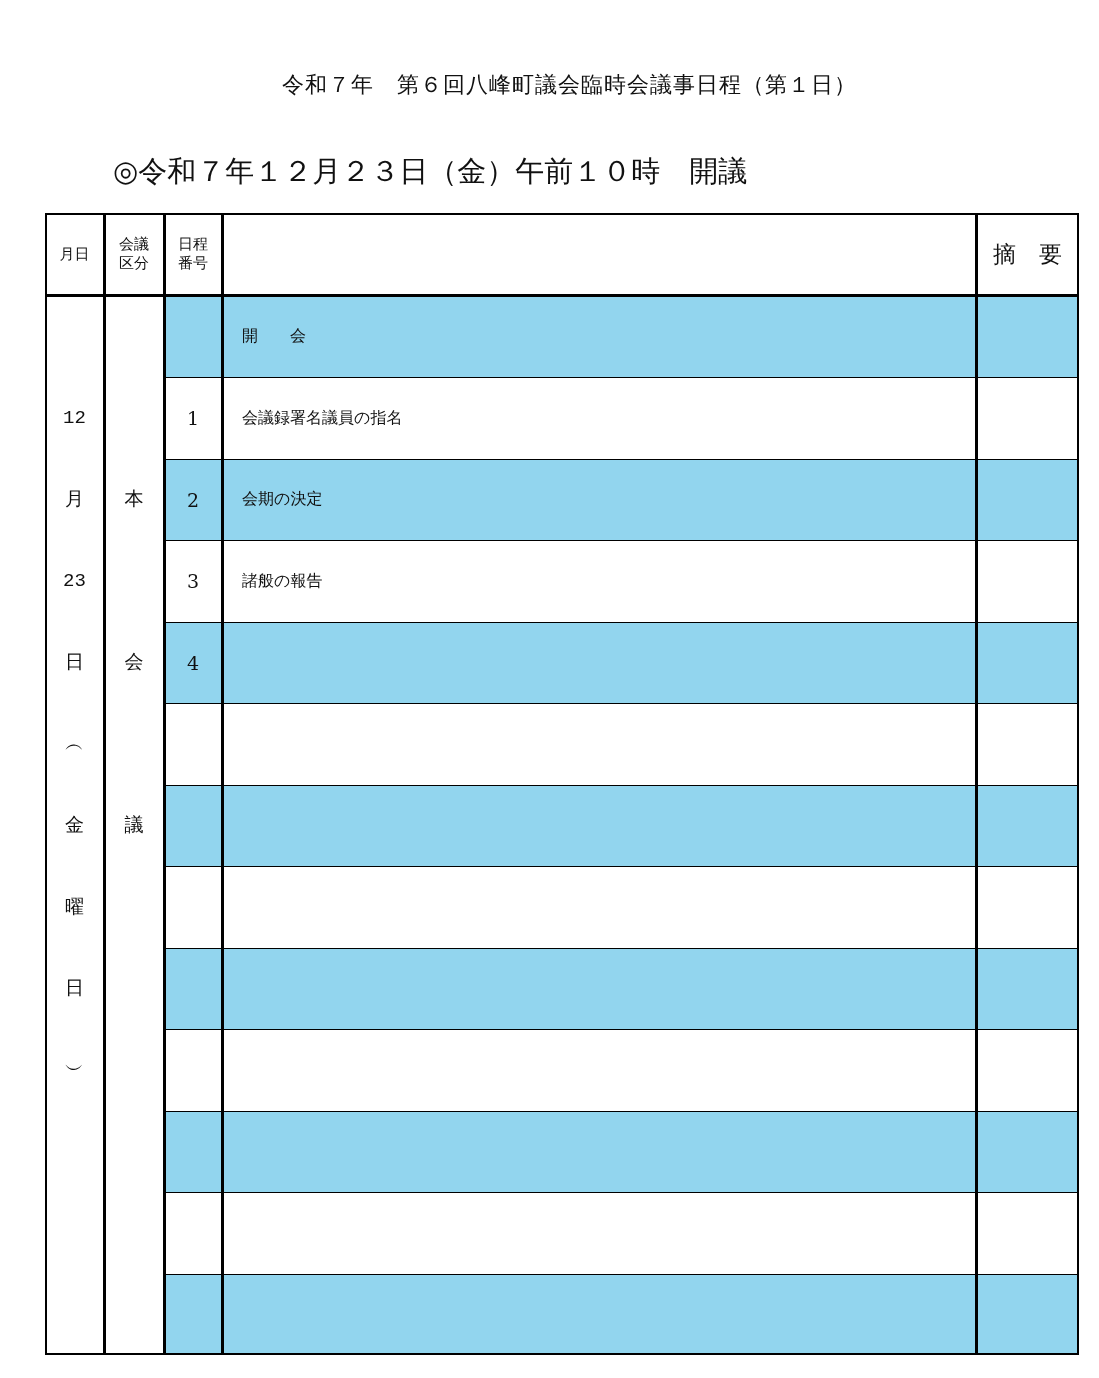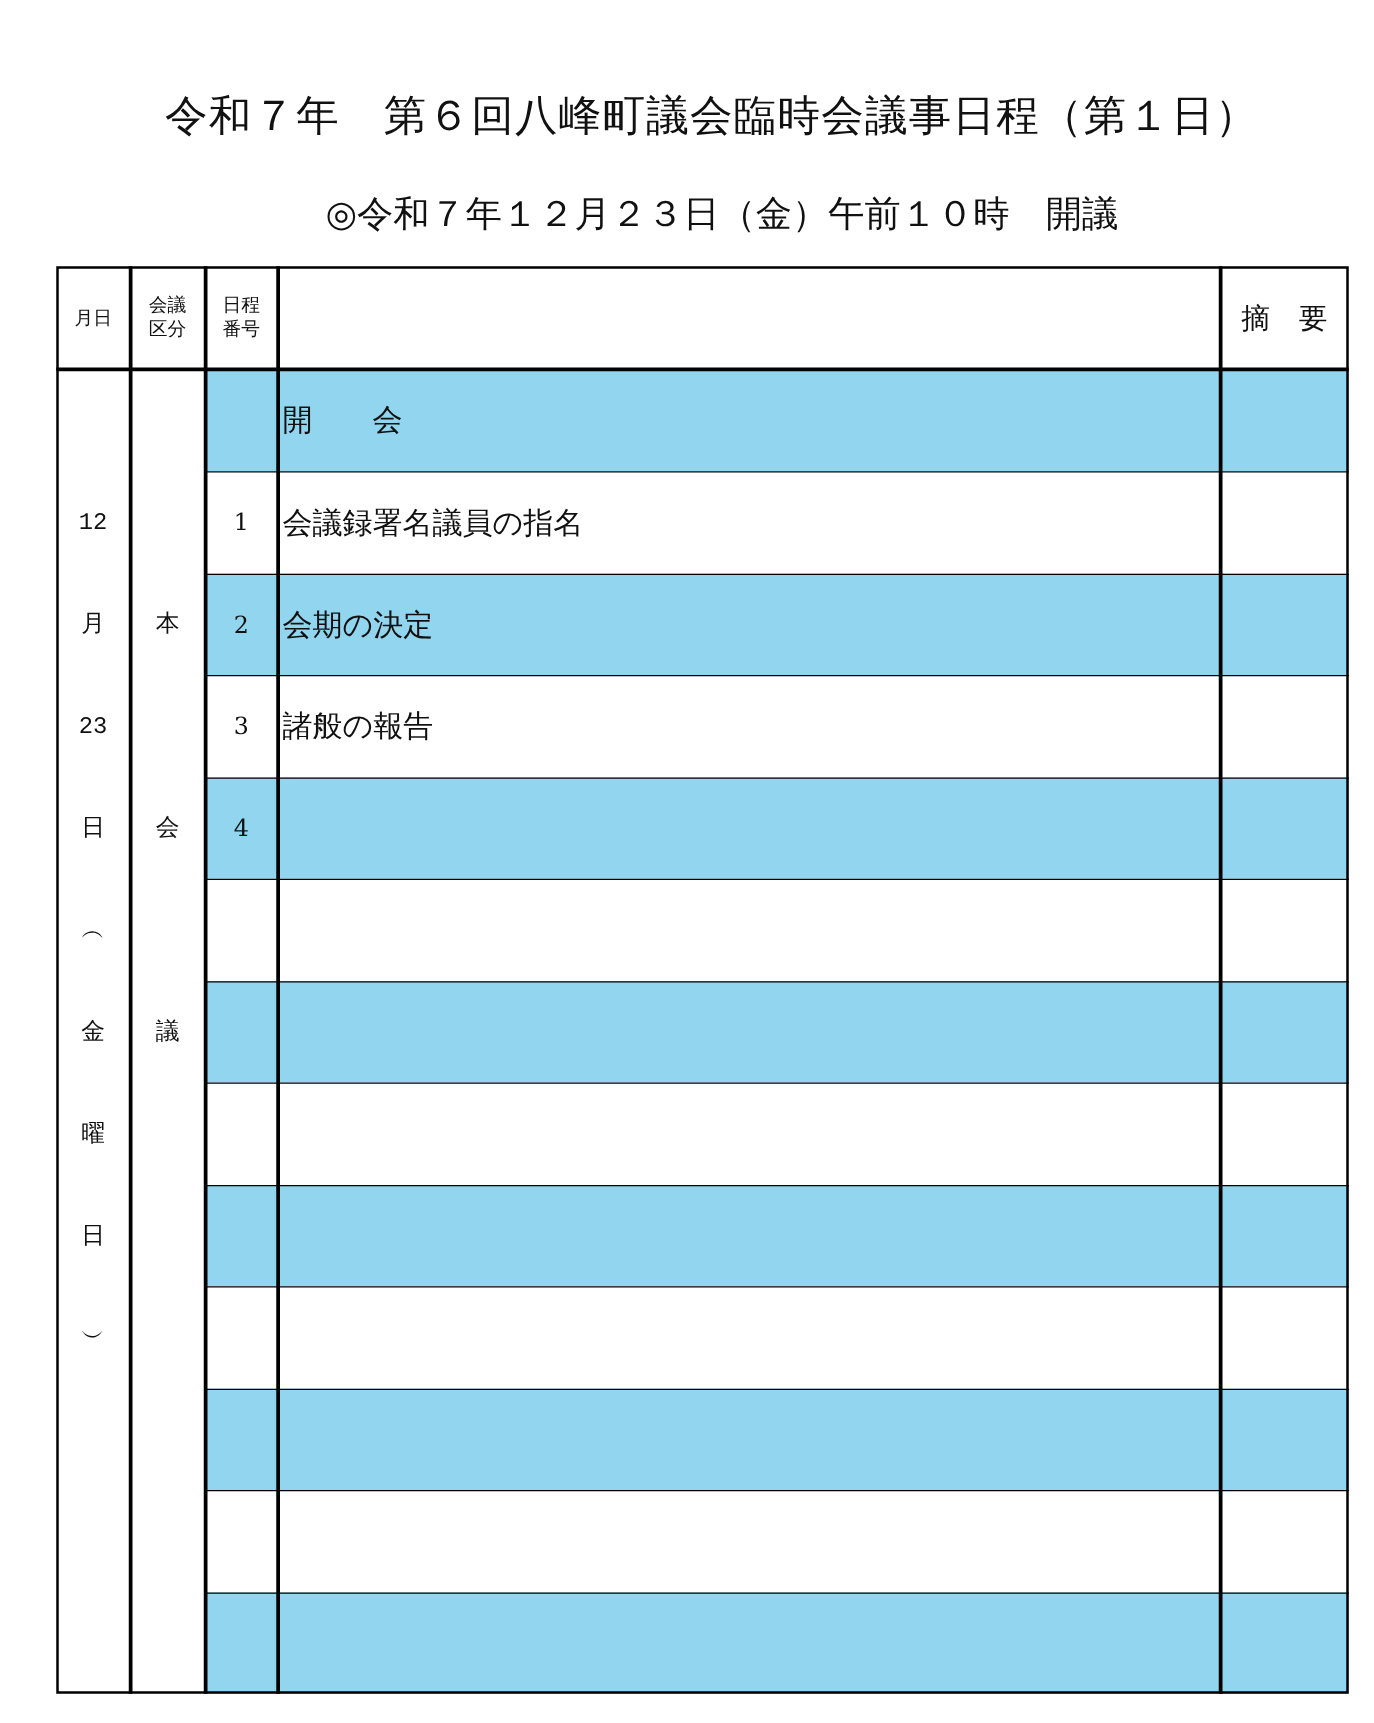--- a/index.html
+++ b/index.html
@@ -16,36 +16,36 @@
       overflow: hidden;
     }
     .title {
       position: absolute;
       left: 0;
       width: 1099px;
       top: 70px;
       height: 50px;
       text-align: center;
       font-family: "DejaVu Sans", "Liberation Sans", sans-serif;
-      font-size: 34px;
+      font-size: 22px;
       letter-spacing: 1px;
       padding-left: 40px;
       box-sizing: border-box;
       white-space: nowrap;
     }
     .subtitle {
       position: absolute;
       left: 0;
       width: 1099px;
       top: 152px;
       height: 40px;
-      text-align: center;
+      text-align: left;
       font-family: "DejaVu Sans", "Liberation Sans", sans-serif;
       font-size: 29px;
-      padding-left: 56px;
+      padding-left: 113px;
       box-sizing: border-box;
       white-space: nowrap;
     }
     .sched {
       position: absolute;
       left: 45px;
       top: 213px;
       width: 1034px;
       height: 1142px;
       border-radius: 17px;
@@ -92,26 +92,26 @@
       left: 0;
       width: 58px;
       top: 0; bottom: 0;
       display: flex;
       align-items: center;
       justify-content: center;
       font-size: 19px;
     }
     .cell-item {
       position: absolute;
-      left: 62px;
+      left: 78px;
       width: 750px;
       top: 0; bottom: 0;
       display: flex;
       align-items: center;
-      font-size: 24px;
+      font-size: 16px;
       white-space: pre;
       font-family: "DejaVu Sans", "Liberation Sans", sans-serif;
       text-align: center;
     }
     .cell-note {
       position: absolute;
       left: 812px;
       width: 103px;
       top: 0; bottom: 0;
       display: flex;

